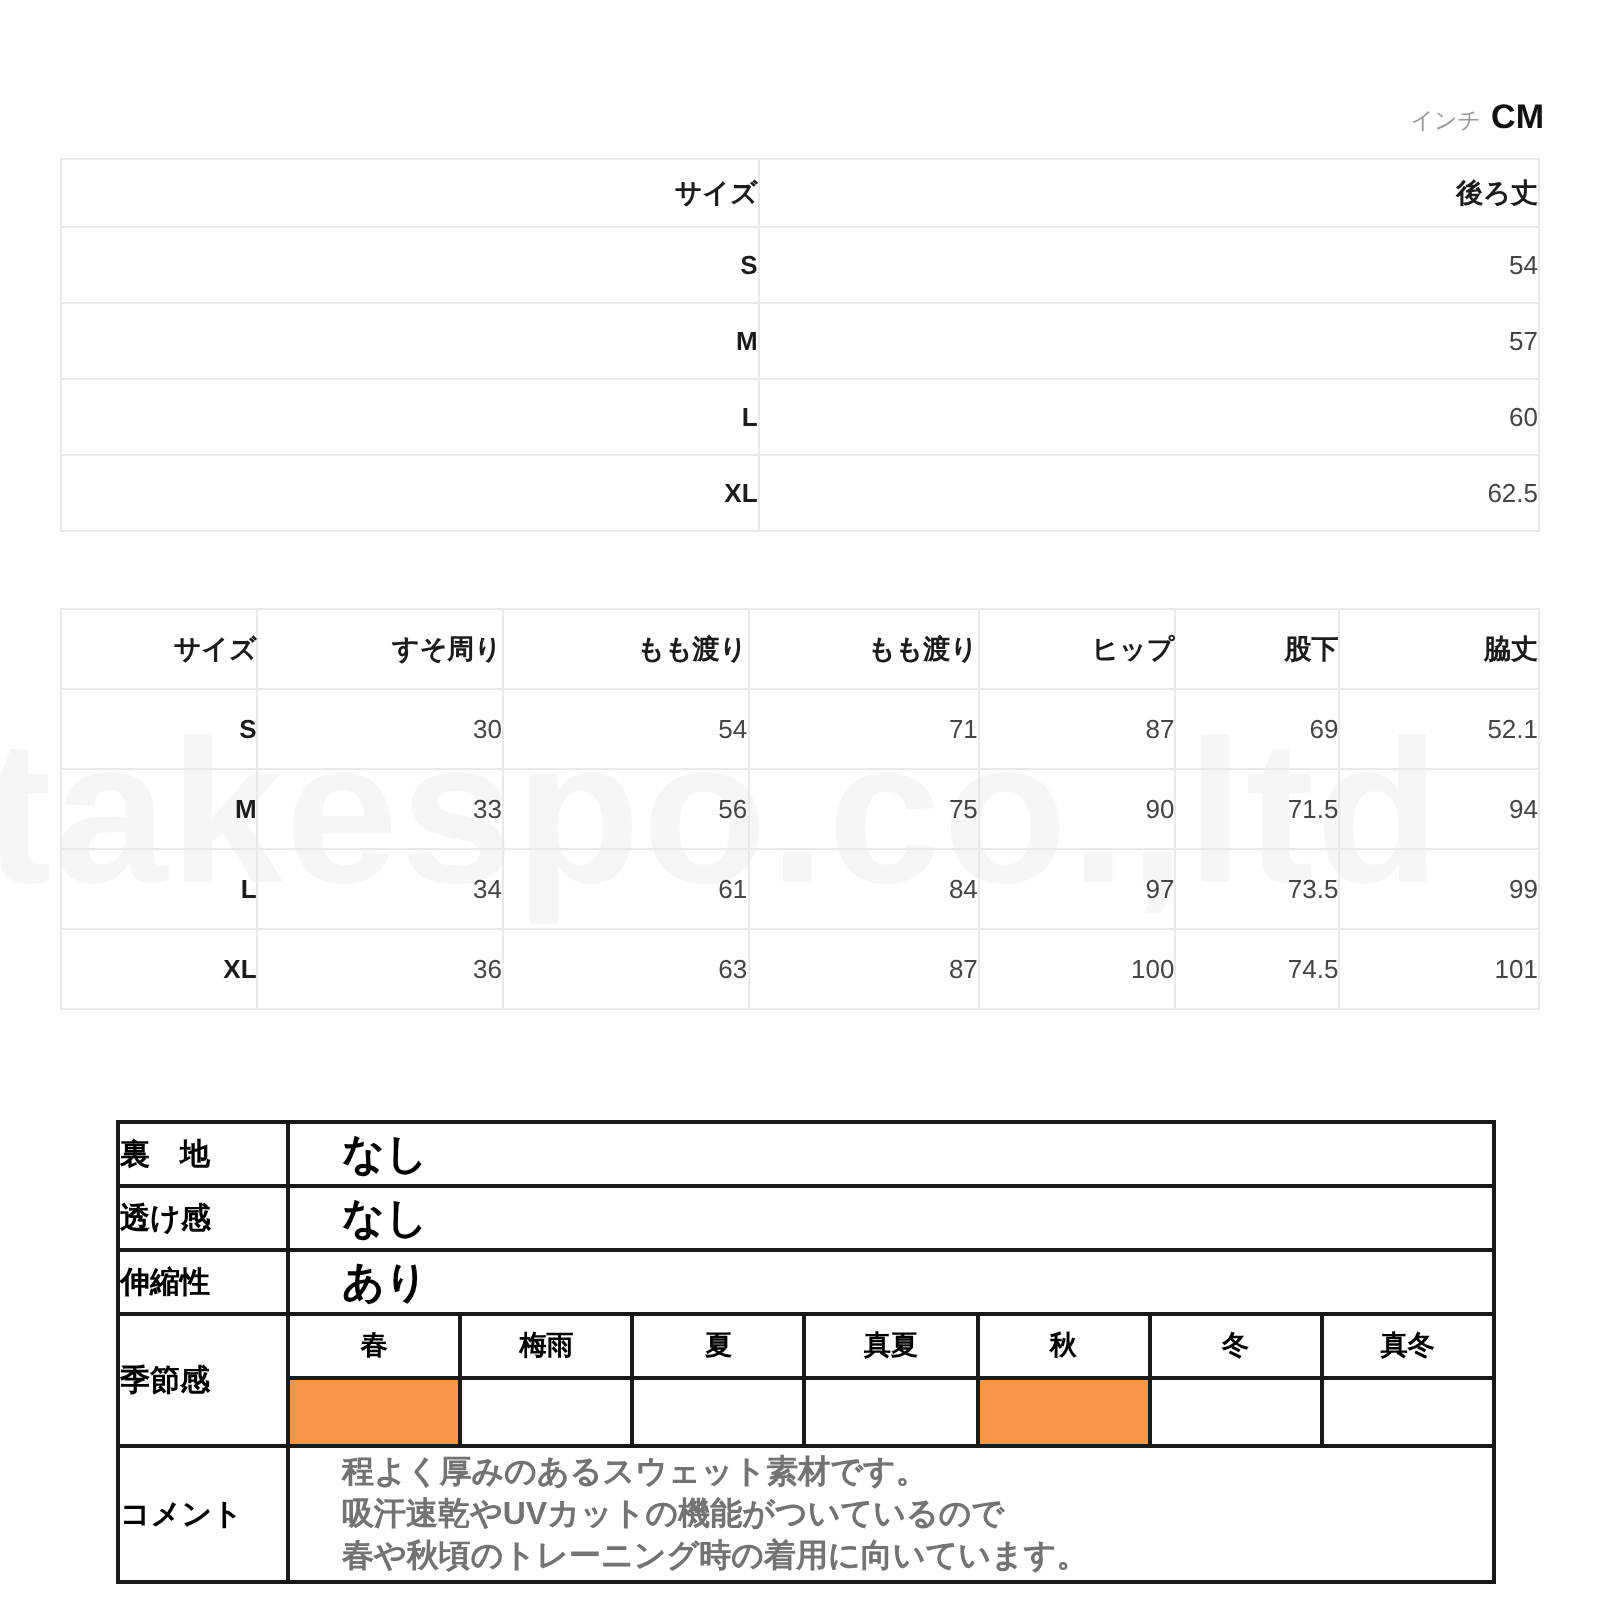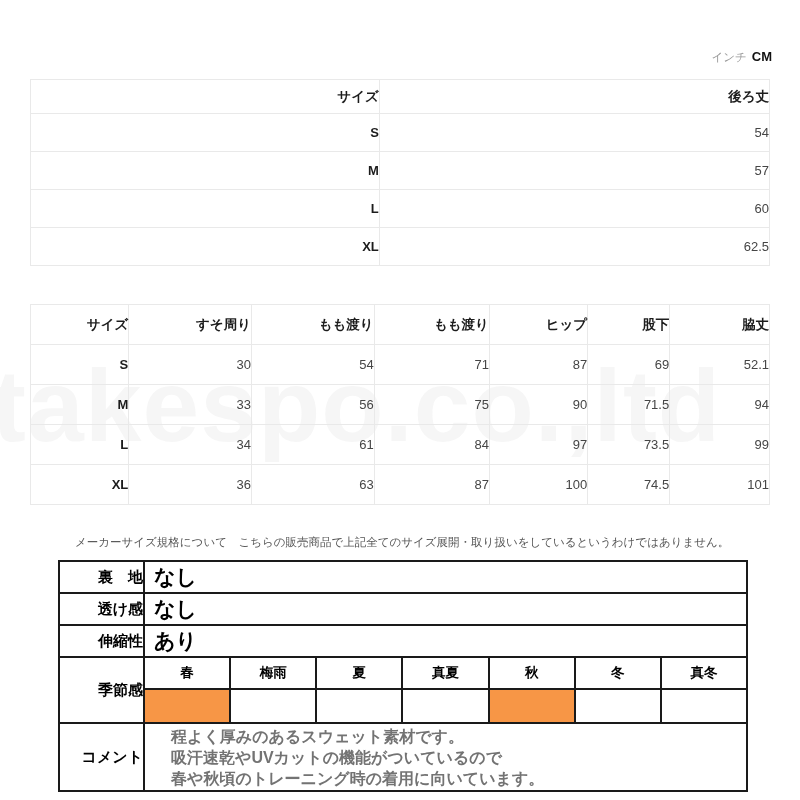--- a/index.html
+++ b/index.html
@@ -6,43 +6,43 @@
   body{font-family:"Liberation Sans","DejaVu Sans",sans-serif;}
   .screen{position:relative;width:800px;height:800px;background:#ffffff;overflow:hidden;}
 
   
   .watermark{position:absolute;top:348px;left:-8px;width:820px;font-size:102px;font-weight:bold;
     color:rgba(40,40,40,0.045);white-space:nowrap;letter-spacing:1px;z-index:0;pointer-events:none;}
 
   
   .unit-toggle{position:absolute;top:49px;right:28px;display:flex;gap:5px;align-items:baseline;z-index:2;}
   .unit-inch{color:#999;font-size:11.5px;cursor:pointer;}
-  .unit-cm{color:#111;font-weight:bold;font-size:13px;cursor:pointer;}
+  .unit-cm{color:#111;font-weight:bold;font-size:17px;cursor:pointer;}
 
   
   table.size-table{position:absolute;border-collapse:collapse;table-layout:fixed;z-index:1;background:transparent;}
   table.size-table th,table.size-table td{border:1px solid #e9e9e9;text-align:right;vertical-align:middle;padding:0;}
   table.size-table th{font-weight:bold;color:#1c1c1c;font-size:13.5px;}
   table.size-table td{color:#454545;font-size:13px;font-weight:normal;}
   table.size-table td.rowlabel{font-weight:bold;color:#1c1c1c;}
   #table1{left:30px;top:79px;width:740px;}
   #table1 thead tr{height:34px;}
   #table1 tbody tr{height:38px;}
   #table2{left:30px;top:304px;width:740px;}
   #table2 thead tr{height:40px;}
   #table2 tbody tr{height:40px;}
 
   
   .note{position:absolute;left:75px;top:535px;font-size:11.5px;color:#565656;white-space:nowrap;z-index:1;}
 
   
   #spec{position:absolute;left:58px;top:560px;width:690px;border-collapse:collapse;table-layout:fixed;z-index:1;}
   #spec th,#spec td{border:2px solid #1a1a1a;padding:0;vertical-align:middle;}
-  #spec th.spec-label{font-size:15px;font-weight:bold;color:#000;text-align:right;}
-  #spec td.spec-value{font-size:21px;font-weight:bold;color:#000;text-align:left;padding-left:9px;}
+  #spec th.spec-label{font-size:15px;font-weight:bold;color:#000;text-align:left;}
+  #spec td.spec-value{font-size:21px;font-weight:bold;color:#000;text-align:left;padding-left:26px;}
   #spec tr.attr-row{height:32px;}
   #spec tr.season-head{height:32px;}
   #spec tr.season-head td{font-size:13.5px;font-weight:bold;text-align:center;color:#000;}
   #spec tr.season-band{height:34px;}
   #spec tr.comment-row{height:68px;}
   #spec td.comment-cell{font-size:16px;font-weight:bold;color:#737373;line-height:21px;padding-left:26px;padding-top:1px;margin-top:47px;}
 </style>
 </head>
 <body>
 
@@ -140,21 +140,20 @@
           <td>36</td>
           <td>63</td>
           <td>87</td>
           <td>100</td>
           <td>74.5</td>
           <td>101</td>
         </tr>
       </tbody>
   </table>
 
-  <div class="note">メーカーサイズ規格について　こちらの販売商品で上記全てのサイズ展開・取り扱いをしているというわけではありません。</div>
 
   <table id="spec">
     <colgroup>
       <col style="width:85px">
       <col>
         <col>
         <col>
         <col>
         <col>
         <col>

